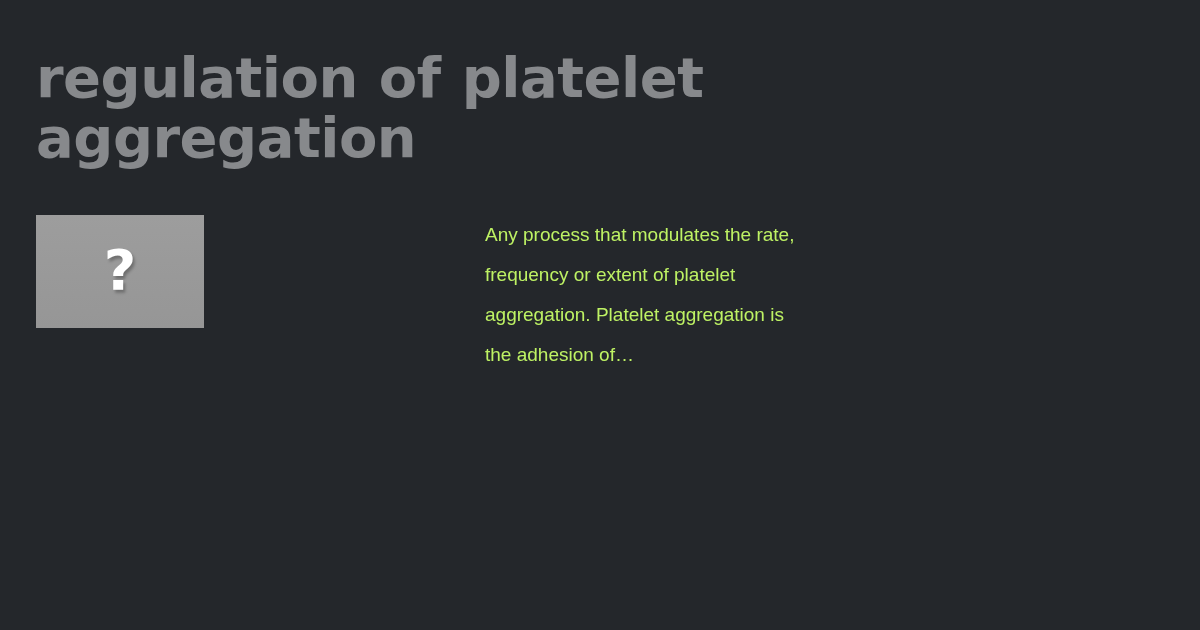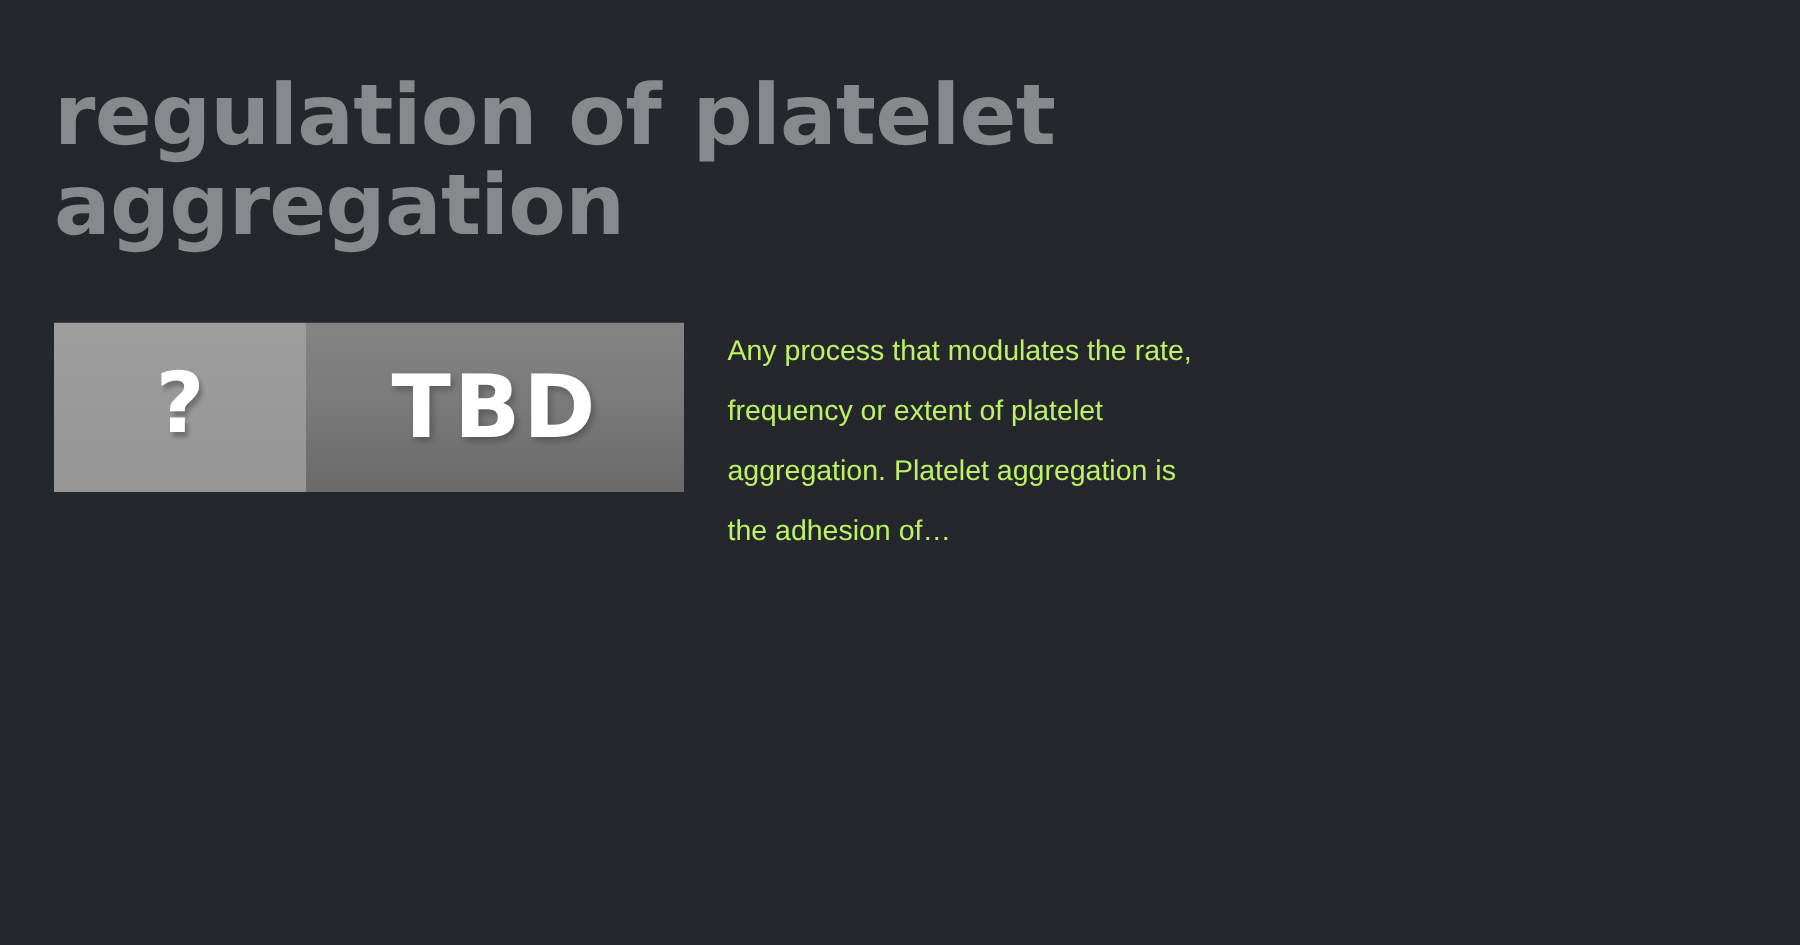--- a/index.html
+++ b/index.html
@@ -114,22 +114,19 @@
 <div class="card">
 
   <h1 class="title">regulation of platelet aggregation</h1>
 
   <div class="body-row">
 
     <div class="thumb">
       <div class="thumb-left">
         <span class="qmark">?</span>
       </div>
-      <div class="thumb-right">
-        <span class="tbd">TBD</span>
-      </div>
     </div>
 
     <p class="desc">Any process that modulates the rate, frequency or extent of platelet aggregation. Platelet aggregation is the adhesion of…</p>
 
   </div>
 
 </div>
 
 </body></html>

